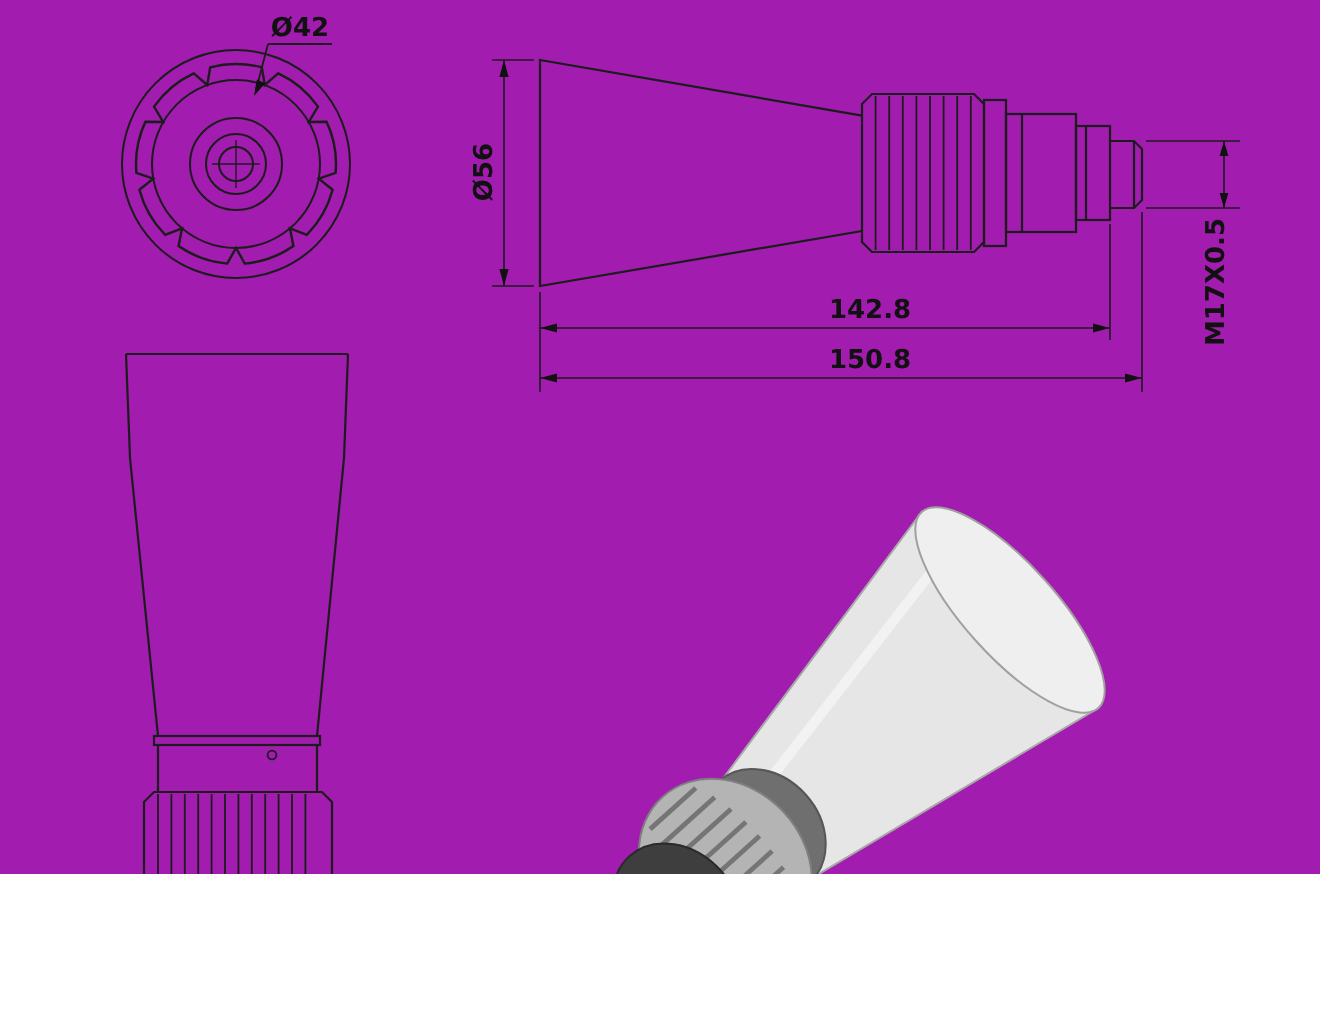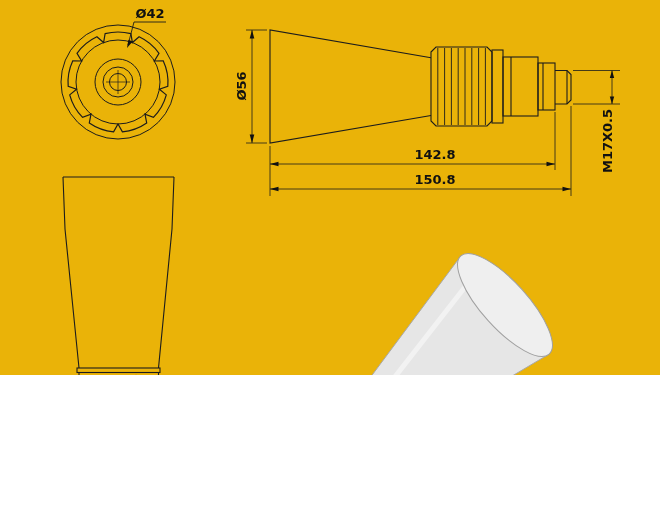--- a/index.html
+++ b/index.html
@@ -1,16 +1,16 @@
 <!DOCTYPE html>
 <html><head>
 <meta charset="utf-8">
 <style>
   html,body{margin:0;padding:0;background:#ffffff;}
-  .canvas{position:relative;width:660px;height:375px;background:#eab308;overflow:hidden;}
+  .canvas{position:relative;width:660px;height:437px;background:#a21caf;overflow:hidden;}
   svg{display:block;}
   .dim{font-family:"DejaVu Sans","Liberation Sans",sans-serif;font-size:13px;font-weight:bold;fill:#111111;}
 </style>
 </head>
 <body>
 
 <div class="canvas">
 <svg id="drawing" viewBox="0 0 660 507" width="660" height="507">
 
   <g fill="none" stroke="#1c1c1c" stroke-width="1">

